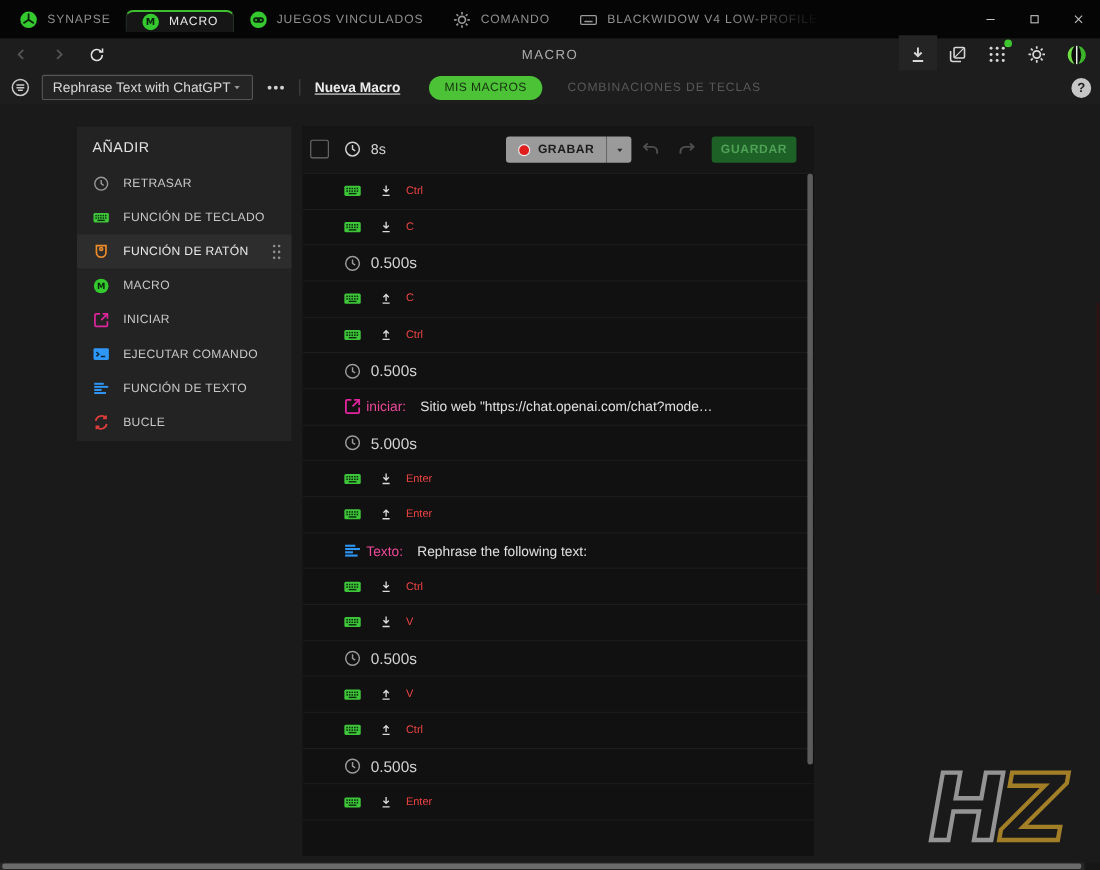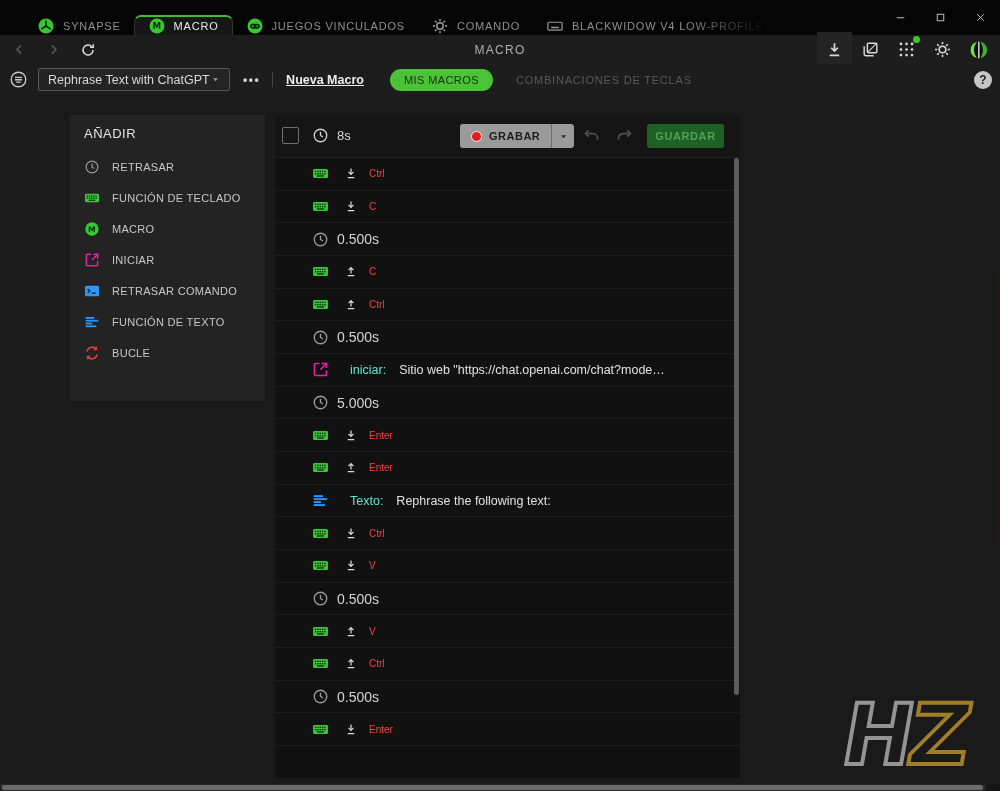--- a/index.html
+++ b/index.html
@@ -2,21 +2,21 @@
 <html><head>
 <meta charset="utf-8">
 <style>
   html,body{margin:0;padding:0;background:#2e2e2e}
   .window{position:relative;width:1000px;height:791px;background:#1a1a1a;overflow:hidden;
     font-family:"Liberation Sans",sans-serif;-webkit-font-smoothing:antialiased;user-select:none}
   svg{display:block;width:100%;height:100%}
 
   
   .titlebar{position:absolute;top:0;left:0;right:0;height:35px;background:#050505;display:flex;align-items:stretch}
-  .tabs{display:flex;align-items:flex-end;padding-left:24px}
+  .tabs{display:flex;align-items:center;padding-left:4px}
   .tab{display:flex;align-items:center;gap:8px;padding:0 13px;color:#8f8f8f;font-size:11px;letter-spacing:.8px;white-space:nowrap}
   .tab--active{background:#161616;border:1px solid #2c382c;border-bottom:none;border-top:2px solid #3fbf2f;
     border-radius:7px 7px 0 0;margin-top:2px;color:#e9e9e9}
   .ticon{width:18px;height:18px;flex:none;color:#9a9a9a}
   .tab-label--fade{-webkit-mask-image:linear-gradient(90deg,#000 55%,transparent 96%);
     mask-image:linear-gradient(90deg,#000 55%,transparent 96%)}
   .win-controls{margin-left:auto;display:flex;align-items:stretch}
   .win-btn{width:40px;display:flex;align-items:center;justify-content:center;color:#c4c4c4}
   .win-btn span{width:13px;height:13px;display:block}
 
@@ -79,21 +79,21 @@
   .redo-btn{position:absolute;left:340px;top:11px;width:19px;height:19px;color:#4f4f4f}
   .save-btn{position:absolute;right:16px;top:9px;width:77px;height:24px;background:#1d6126;color:#4fa156;
     font-size:11px;font-weight:bold;letter-spacing:.6px;border-radius:3px;display:flex;align-items:center;justify-content:center}
 
   .steps{}
   .step-row{height:32.68px;display:flex;align-items:center;padding-left:37px;border-bottom:1px solid #1d1d1d;box-sizing:border-box}
   .step-icon{width:17px;height:17px;flex:none;color:#9a9a9a}
   .dir{width:14px;height:15px;margin-left:15px;flex:none;color:#dcdcdc}
   .step-key{margin-left:11px;font-size:10px;color:#ef4444}
   .step-delay{margin-left:8px;font-size:14px;color:#d4d4d4}
-  .step-prefix{margin-left:21px;font-size:12.5px;color:#5eead4}
+  .step-prefix{margin-left:4px;font-size:12.5px;color:#ec4899}
   .step-value{margin-left:13px;font-size:12.5px;color:#e0e0e0;white-space:nowrap}
 
   .vscroll{position:absolute;right:1px;top:43px;width:5px;bottom:0}
   .vthumb{position:absolute;top:0;left:0;width:5px;height:537px;background:#5c5c5c;border-radius:3px}
 
   .red-sliver{position:absolute;right:1px;top:275px;width:2px;height:265px;background:#321313}
 
   
   .watermark{position:absolute;left:830px;top:688px;width:154px;height:86px;opacity:.95}
 
@@ -301,20 +301,39 @@
                 <rect x="7.3" y="11.3" width="2" height="2"></rect>
                 <rect x="10.6" y="11.3" width="2" height="2"></rect>
                 <rect x="13.9" y="11.3" width="2" height="2"></rect>
                 <rect x="17.2" y="11.3" width="2" height="2"></rect>
                 <rect x="7" y="14.6" width="10" height="1.8"></rect>
               </g>
             </svg>
           </span>
           <span>FUNCIÓN DE TECLADO</span>
         </div>
+        <div class="sb-item sb-item--selected">
+          <span class="sicon" style="color: rgb(239, 139, 40);">
+            <svg viewBox="0 0 24 24" fill="none" stroke="#ef8b28" stroke-width="2.3">
+              <path d="M5.5 3.5h13v9.3a6.5 6.5 0 0 1-13 0z"></path>
+              <circle cx="12" cy="8" r="2"></circle>
+            </svg>
+          </span>
+          <span>FUNCIÓN DE RATÓN</span>
+          <span class="grip">
+            <svg viewBox="0 0 12 20" fill="#909090">
+              <circle cx="3.5" cy="4" r="1.3"></circle>
+              <circle cx="8.5" cy="4" r="1.3"></circle>
+              <circle cx="3.5" cy="10" r="1.3"></circle>
+              <circle cx="8.5" cy="10" r="1.3"></circle>
+              <circle cx="3.5" cy="16" r="1.3"></circle>
+              <circle cx="8.5" cy="16" r="1.3"></circle>
+            </svg>
+          </span>
+        </div>
         <div class="sb-item">
           <span class="sicon" style="color: rgb(52, 201, 46);">
             <svg viewBox="0 0 24 24">
               <circle cx="12" cy="12" r="10" fill="#34c92e"></circle>
               <text x="12" y="16.2" text-anchor="middle" font-size="11.5" font-weight="bold" fill="#08220a" font-family="DejaVu Sans,sans-serif">M</text>
             </svg>
           </span>
           <span>MACRO</span>
         </div>
         <div class="sb-item">
@@ -330,21 +349,21 @@
         <div class="sb-item">
           <span class="sicon" style="color: rgb(46, 150, 245);">
             <svg viewBox="0 0 24 24">
               <rect x="1.5" y="4" width="21" height="16" rx="2" fill="#2e96f5"></rect>
               <g stroke="#07273f" stroke-width="2" fill="none">
                 <path d="M5.5 9l3.2 3-3.2 3"></path>
                 <path d="M11.5 15.2h6"></path>
               </g>
             </svg>
           </span>
-          <span>RETRASAR COMANDO</span>
+          <span>EJECUTAR COMANDO</span>
         </div>
         <div class="sb-item">
           <span class="sicon" style="color: rgb(46, 150, 245);">
             <svg viewBox="0 0 24 24" fill="#2e96f5">
               <rect x="2.5" y="4.5" width="13" height="2.7"></rect>
               <rect x="2.5" y="8.7" width="19" height="2.7"></rect>
               <rect x="2.5" y="12.9" width="10" height="2.7"></rect>
               <rect x="2.5" y="17.1" width="16" height="2.7"></rect>
             </svg>
           </span>

